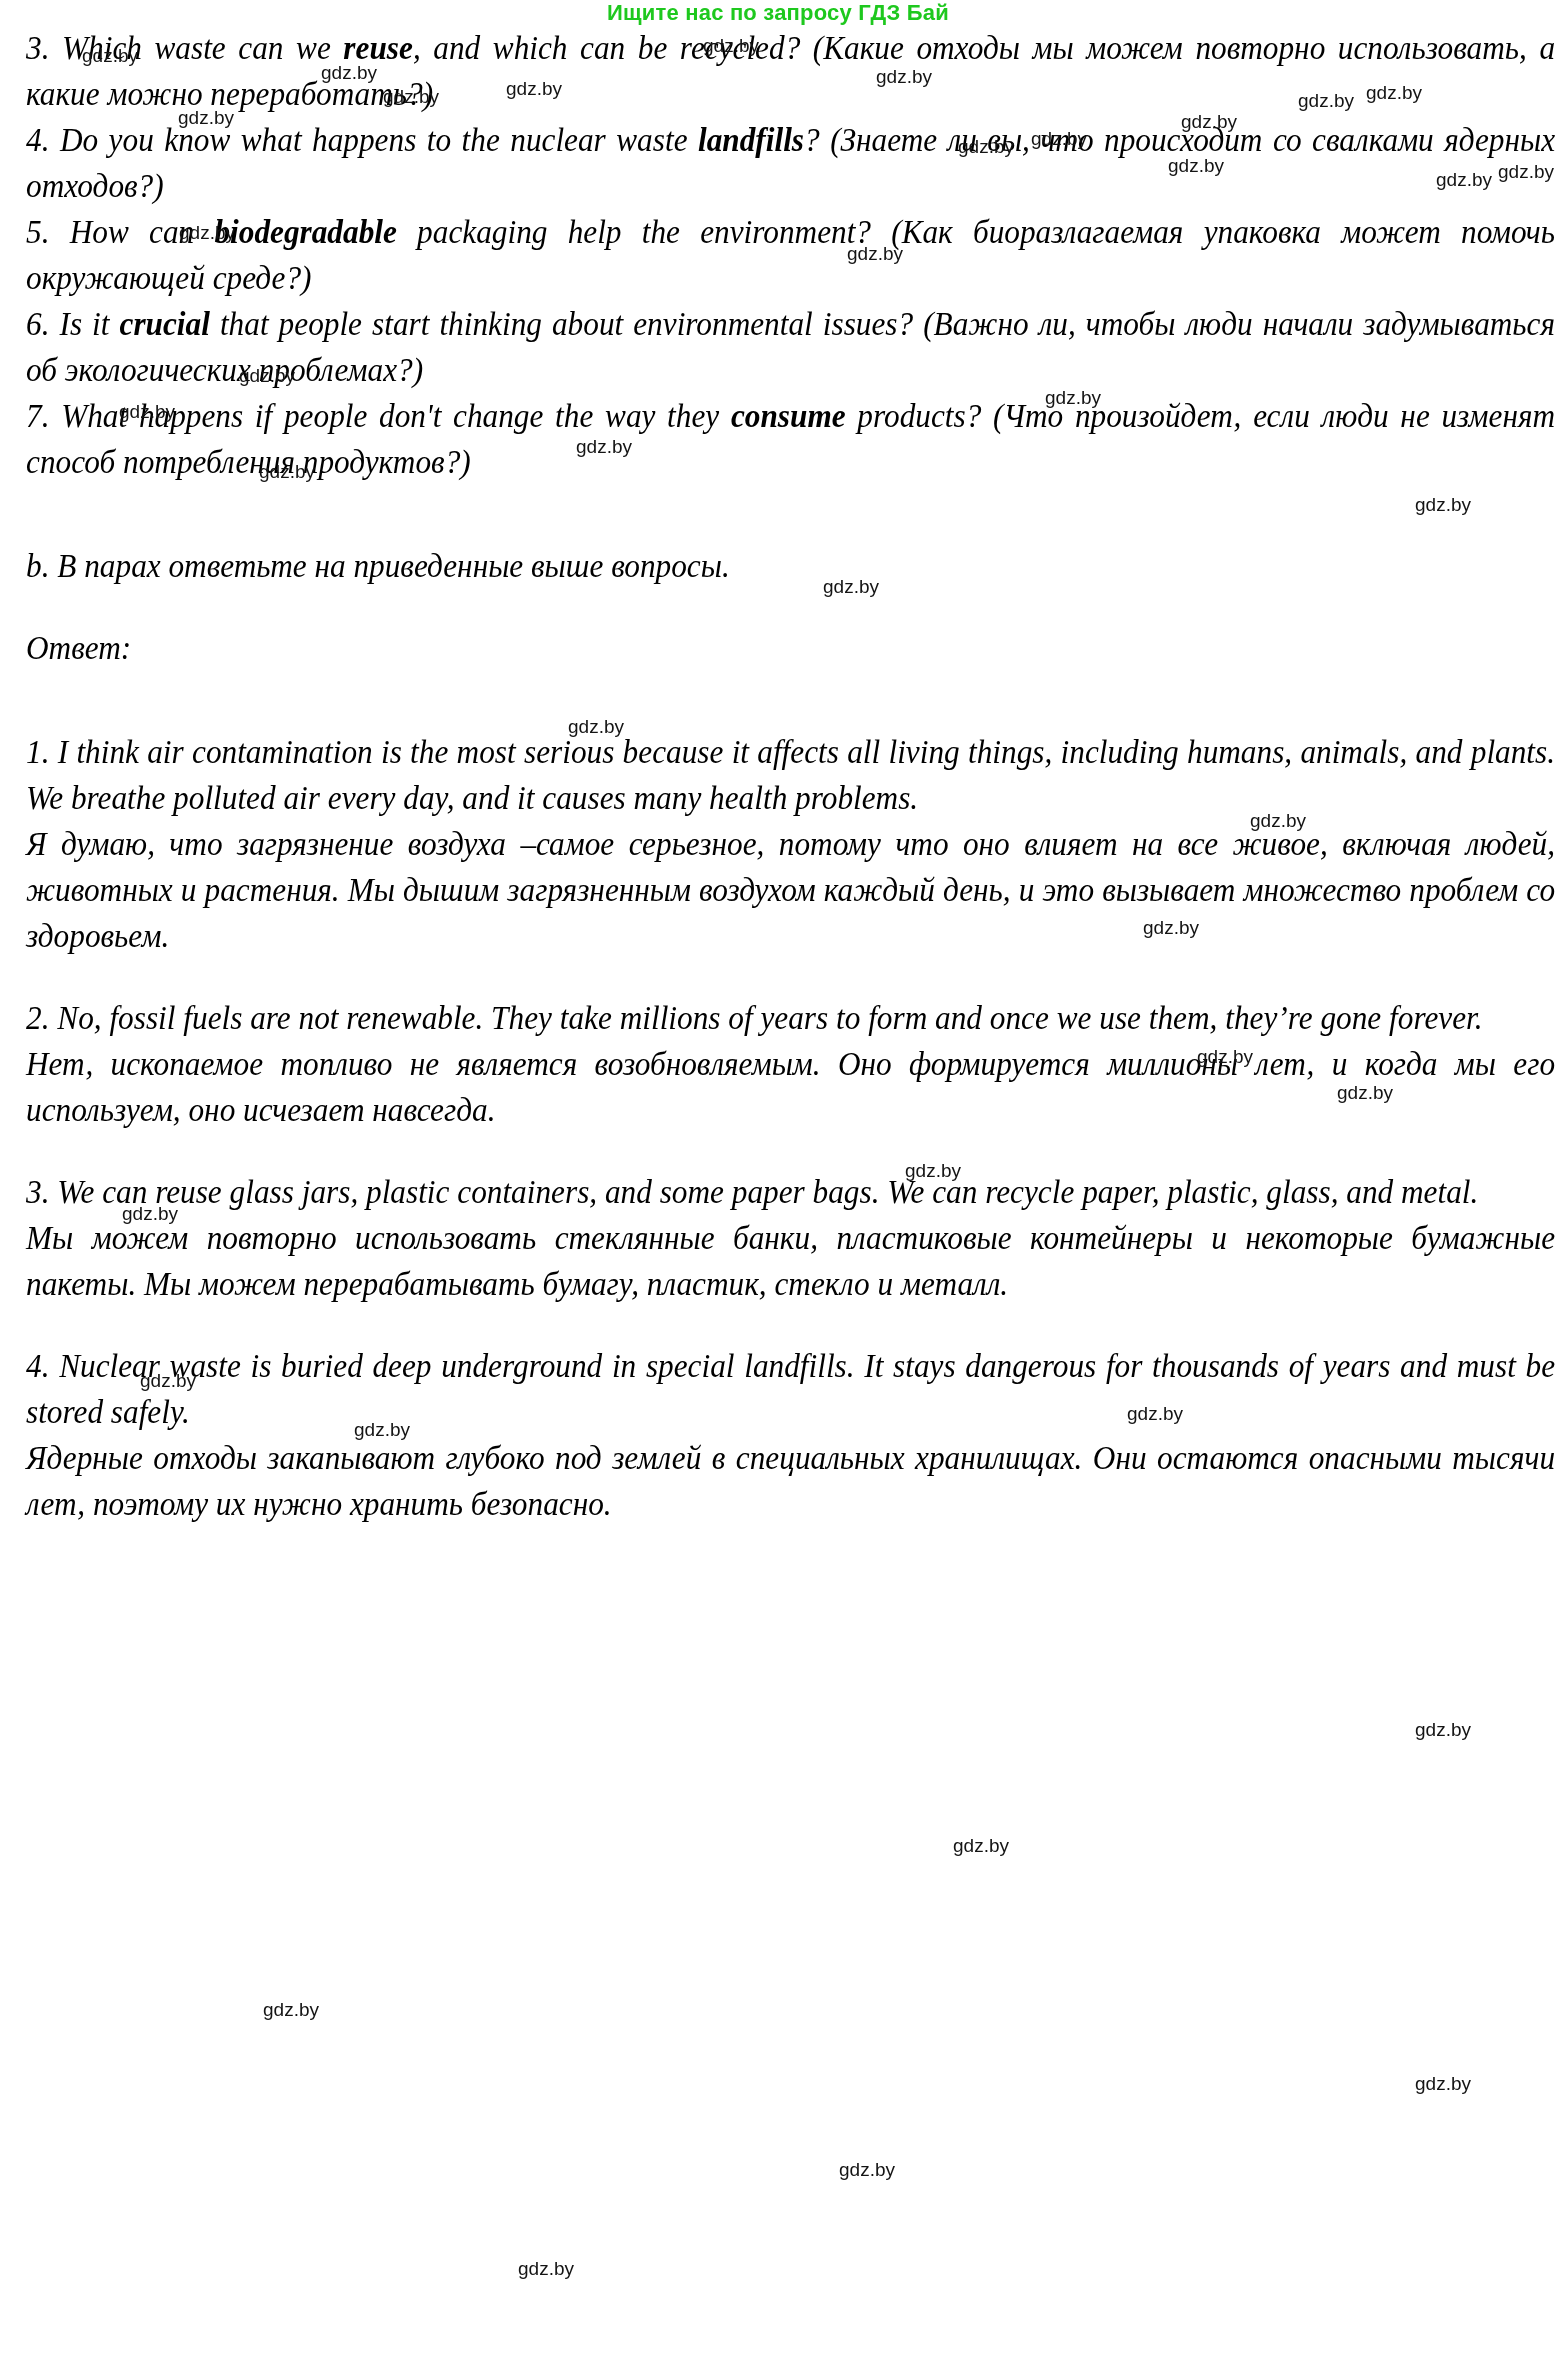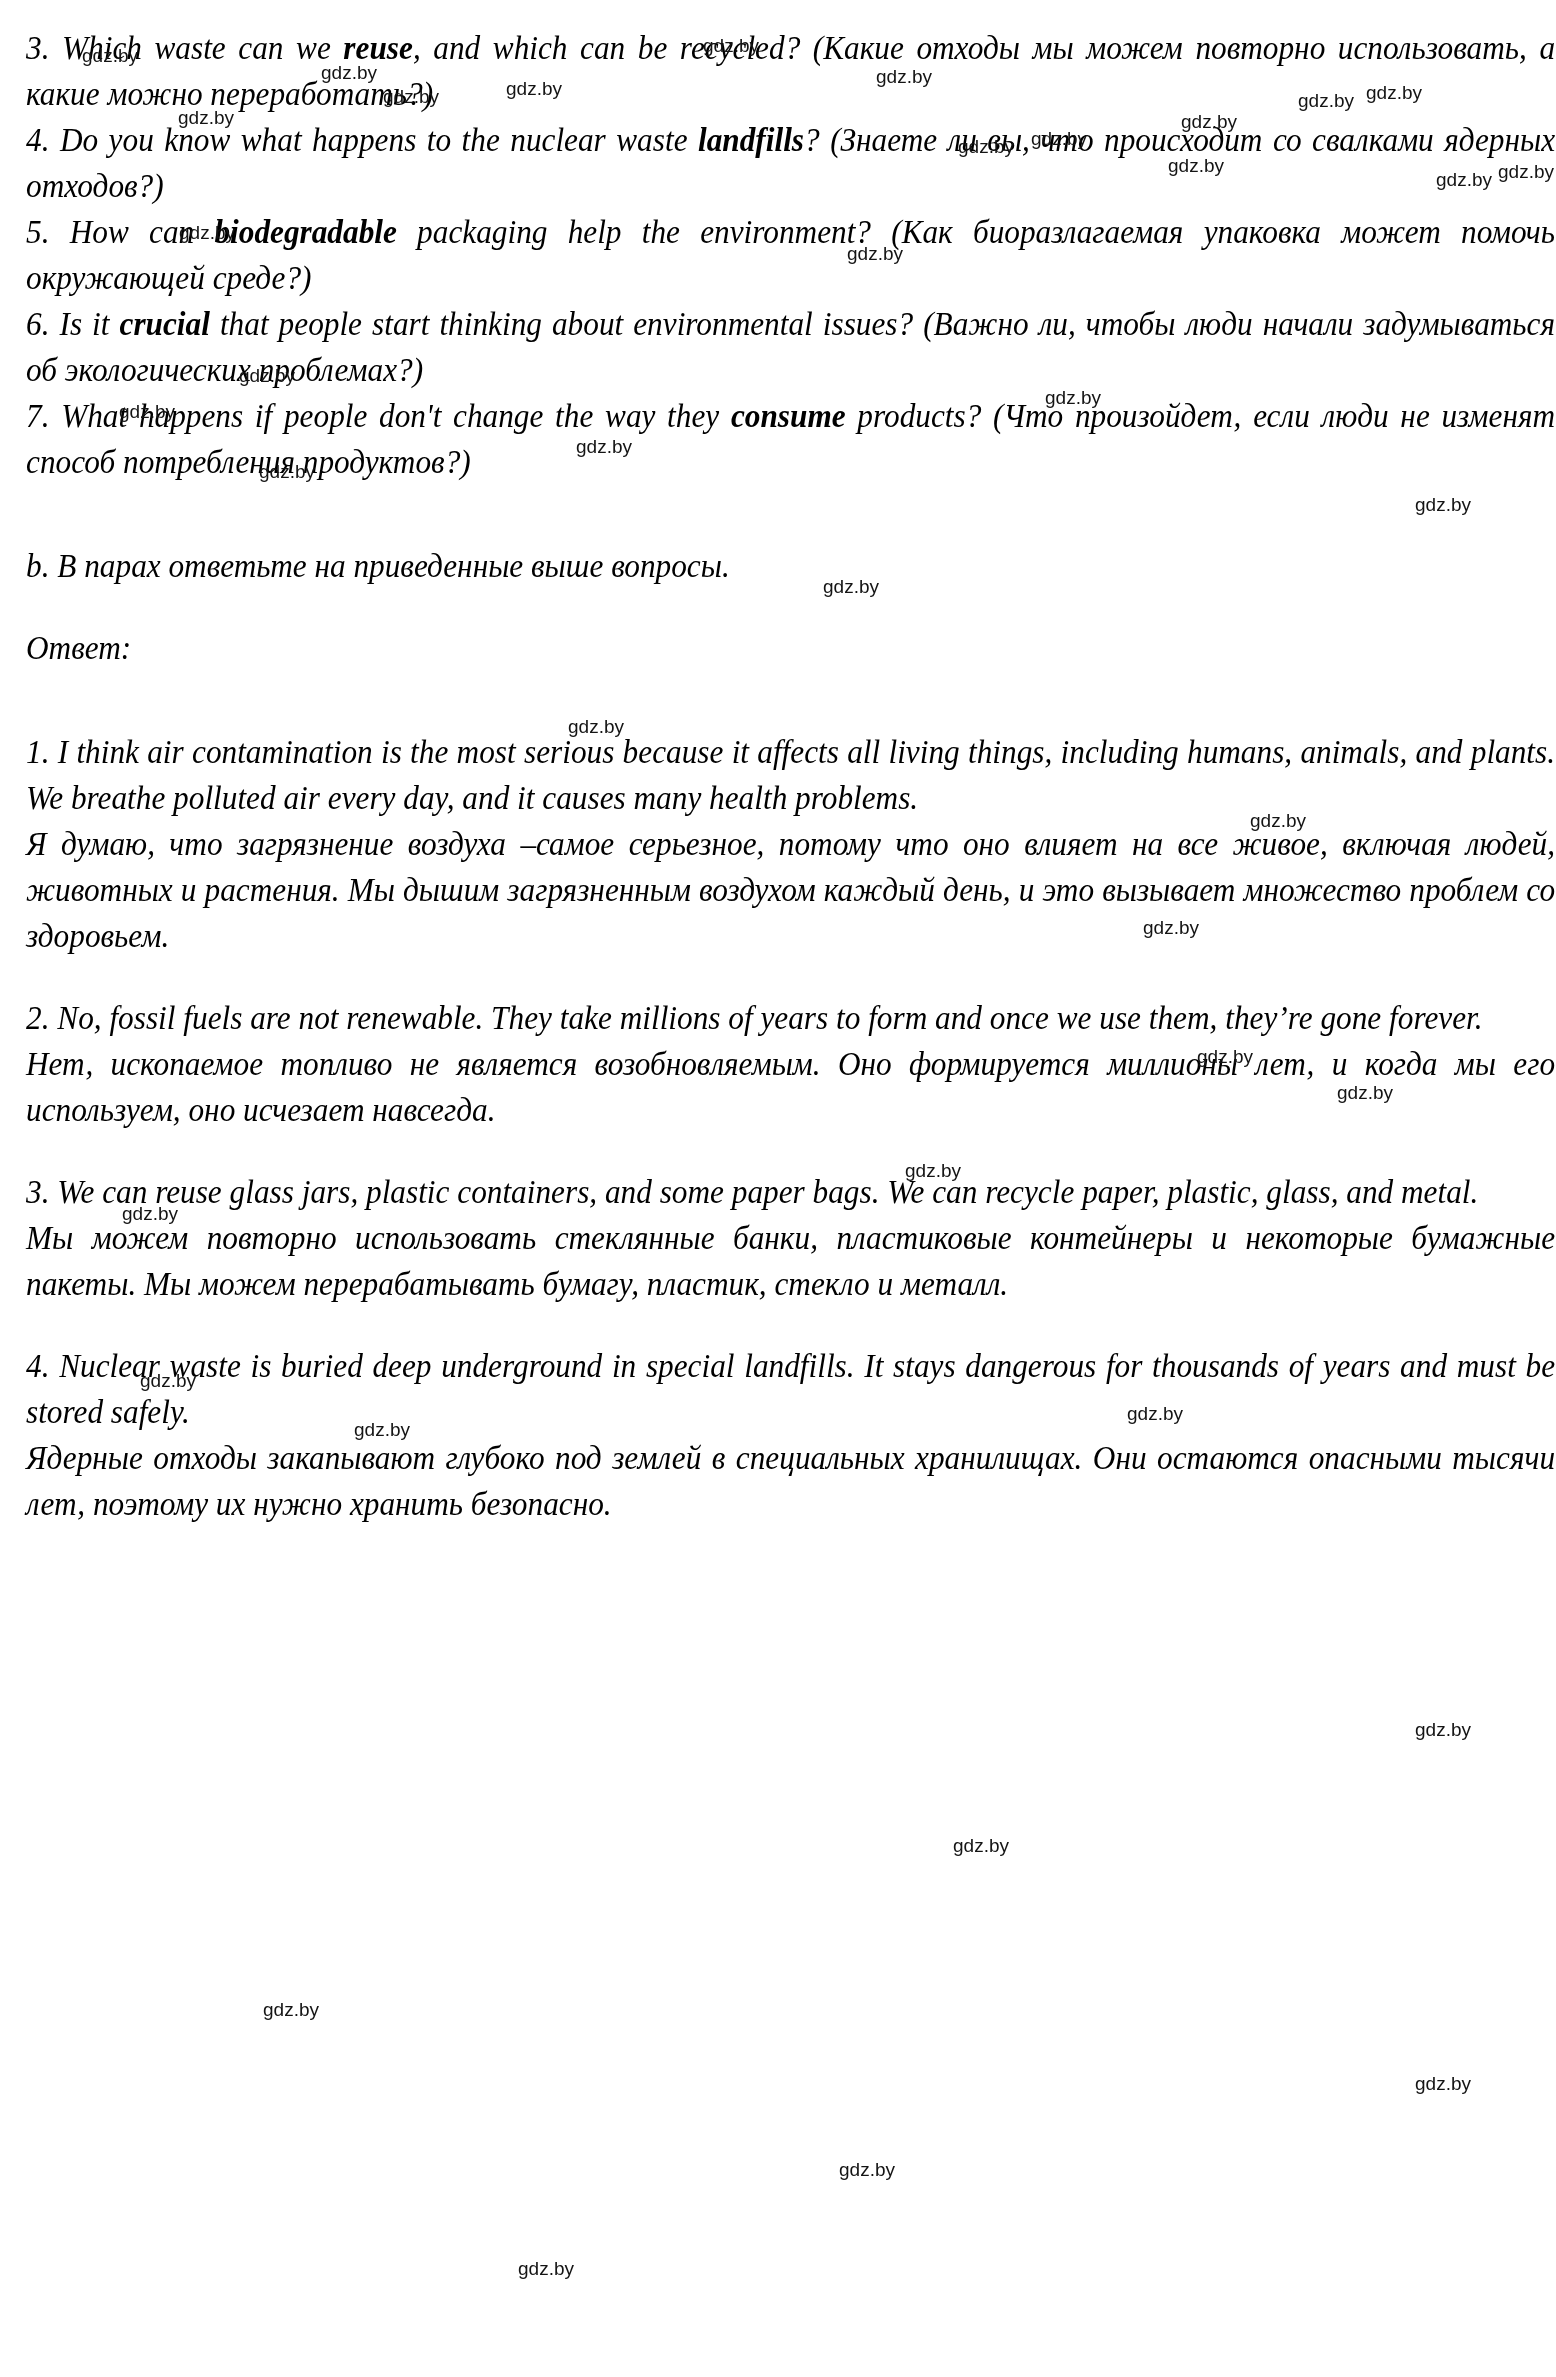--- a/index.html
+++ b/index.html
@@ -83,20 +83,21 @@
     color: #141414;
     white-space: nowrap;
     pointer-events: none;
   }
 </style>
 </head>
 <body>
 
 <div id="page">
 
+  <div class="promo-top">Ищите нас по запросу ГДЗ Бай</div>
 
   <div class="doc">
 
     <p class="para"><span>3. Which waste can we </span><b>reuse</b><span>, and which can be recycled? </span><span>(Какие отходы мы можем повторно использовать, а какие можно переработать?)</span></p>
 
     <p class="para"><span>4. Do you know what happens to the nuclear waste </span><b>landfills</b><span>? </span><span>(Знаете ли вы, что происходит со свалками ядерных отходов?)</span></p>
 
     <p class="para"><span>5. How can </span><b>biodegradable</b><span> packaging help the environment? </span><span>(Как биоразлагаемая упаковка может помочь окружающей среде?)</span></p>
 
     <p class="para"><span>6. Is it </span><b>crucial</b><span> that people start thinking about environmental issues? </span><span>(Важно ли, чтобы люди начали задумываться об экологических проблемах?)</span></p>

